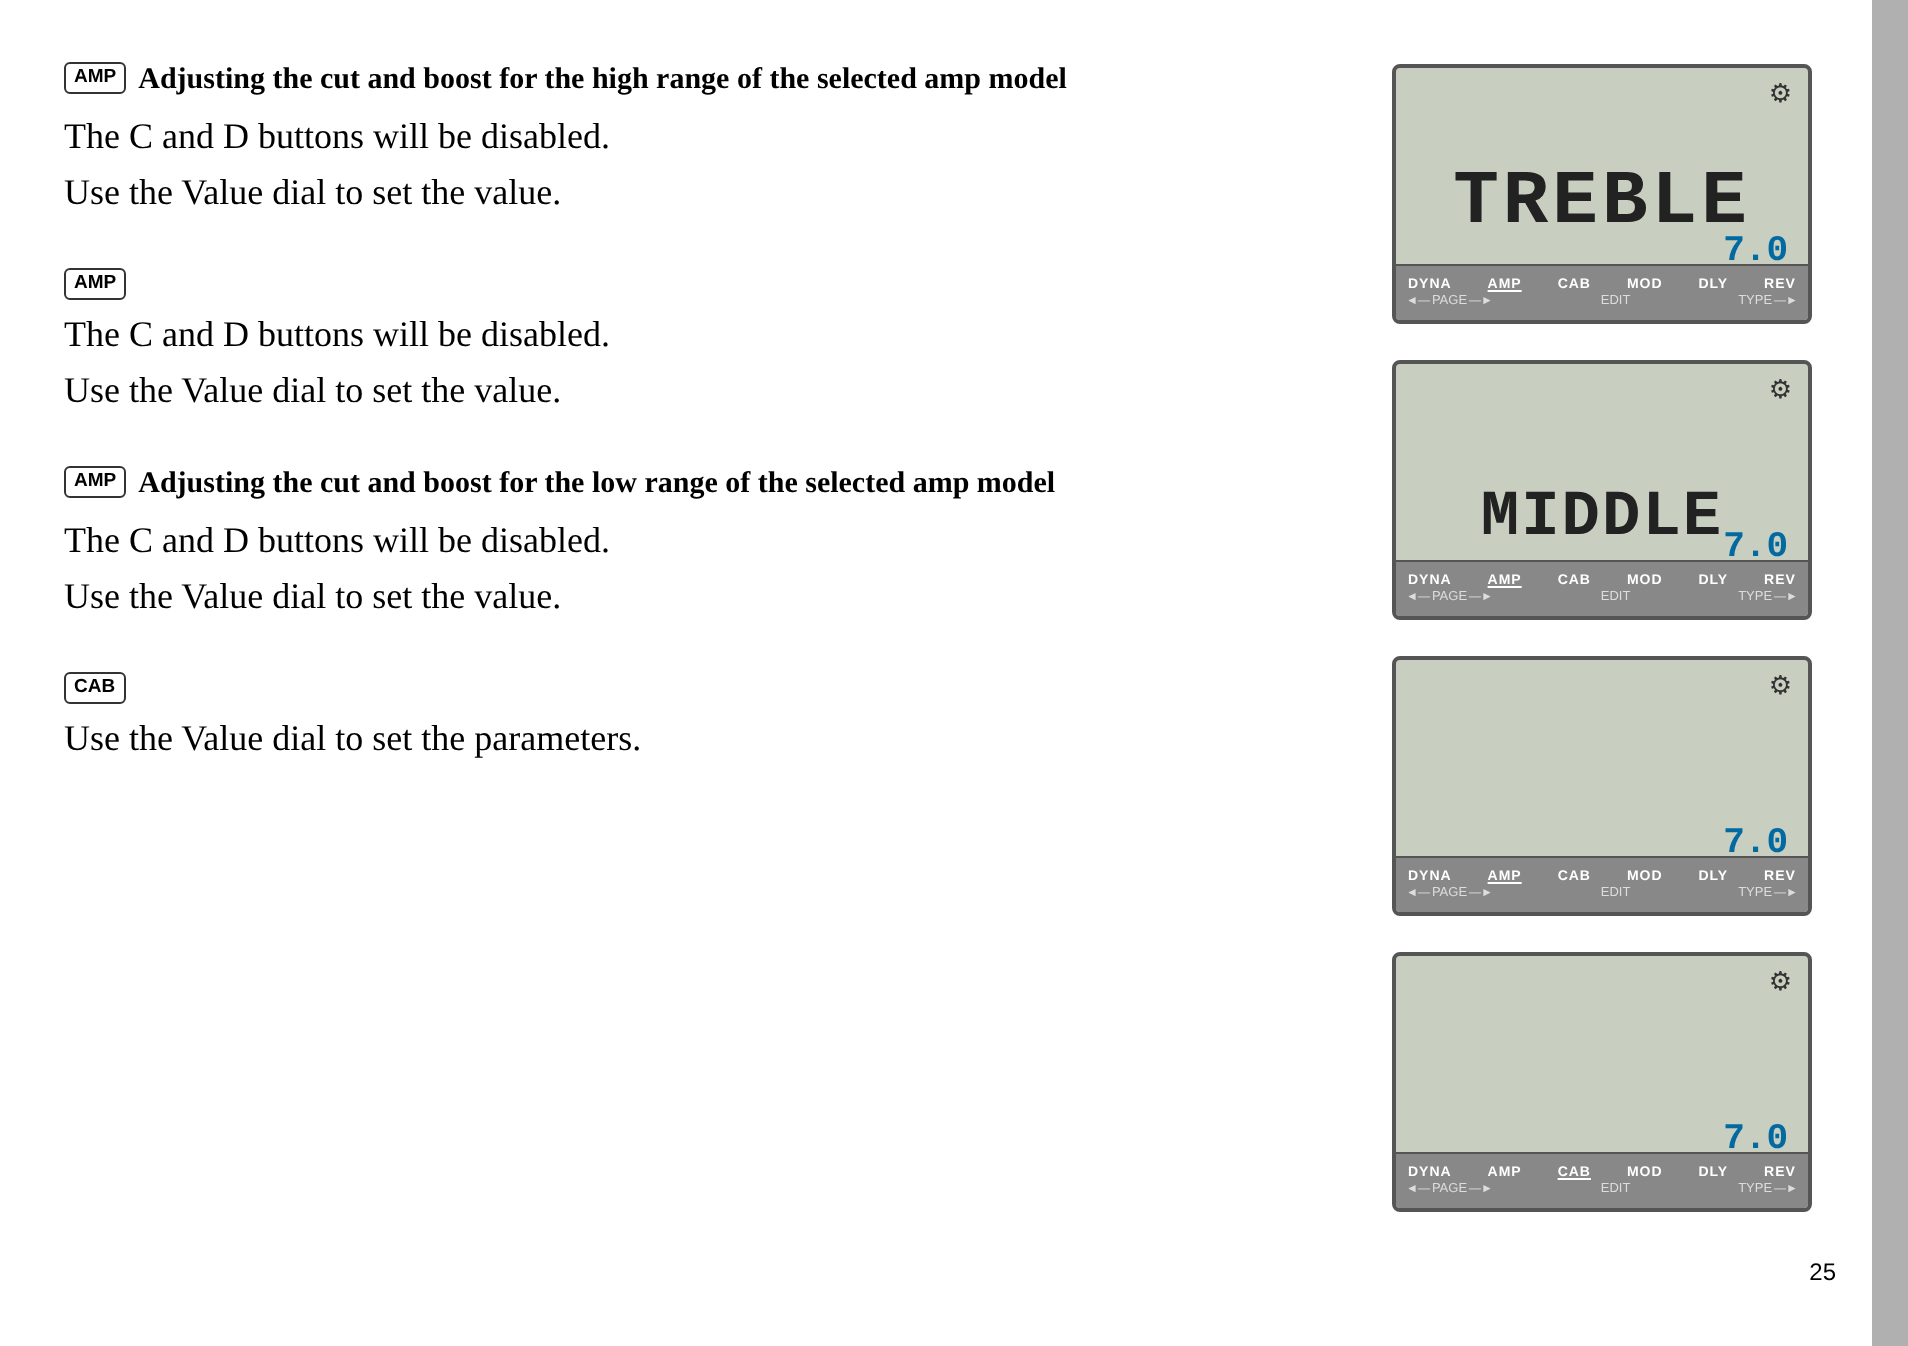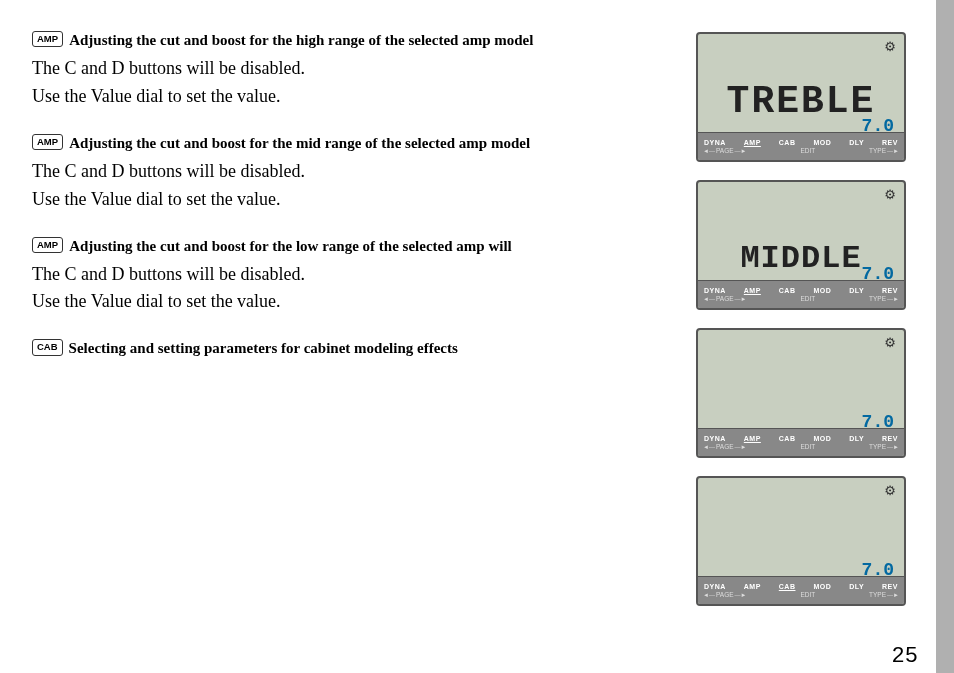--- a/index.html
+++ b/index.html
@@ -89,24 +89,24 @@
       font-size: 9.5px;
     }
 
     .badge-cab {
       font-size: 9.5px;
     }
 
     
     .page-number {
       position: absolute;
-      bottom: 4px;
+      bottom: 30px;
       right: 36px;
-      font-size: 22px;
-      font-family: Liberation Mono, monospace;
+      font-size: 12px;
+      font-family: Liberation Sans, sans-serif;
     }
 
     
     .lcd-panel {
       width: 210px;
       height: 130px;
       background: #c8cfc0;
       border: 2px solid #555;
       border-radius: 4px;
       position: relative;
@@ -232,45 +232,44 @@
         </div>
         <div class="section-body">
           <div>The C and D buttons will be disabled.</div>
           <div>Use the Value dial to set the value.</div>
         </div>
       </div>
 
       <div class="section">
         <div class="section-heading">
           <span class="badge badge-amp">AMP</span>
-          <span>Adjusting the cut and boost for the mid range of the selected amp model</span>
         </div>
         <div class="section-body">
           <div>The C and D buttons will be disabled.</div>
           <div>Use the Value dial to set the value.</div>
         </div>
       </div>
 
       <div class="section">
         <div class="section-heading">
           <span class="badge badge-amp">AMP</span>
-          <span>Adjusting the cut and boost for the low range of the selected amp will</span>
+          <span>Adjusting the cut and boost for the low range of the selected amp model</span>
         </div>
         <div class="section-body">
           <div>The C and D buttons will be disabled.</div>
           <div>Use the Value dial to set the value.</div>
         </div>
       </div>
 
       <div class="section">
         <div class="section-heading">
           <span class="badge badge-cab">CAB</span>
-          <span>Selecting and setting parameters for cabinet modeling effects</span>
         </div>
         <div class="section-body">
+          <div>Use the Value dial to set the parameters.</div>
         </div>
       </div>
 
     </div>
 
     <div class="display-column">
 
       <div class="lcd-panel">
         <span class="lcd-gear">⚙</span>
         <div class="lcd-main-text">TREBLE</div>

